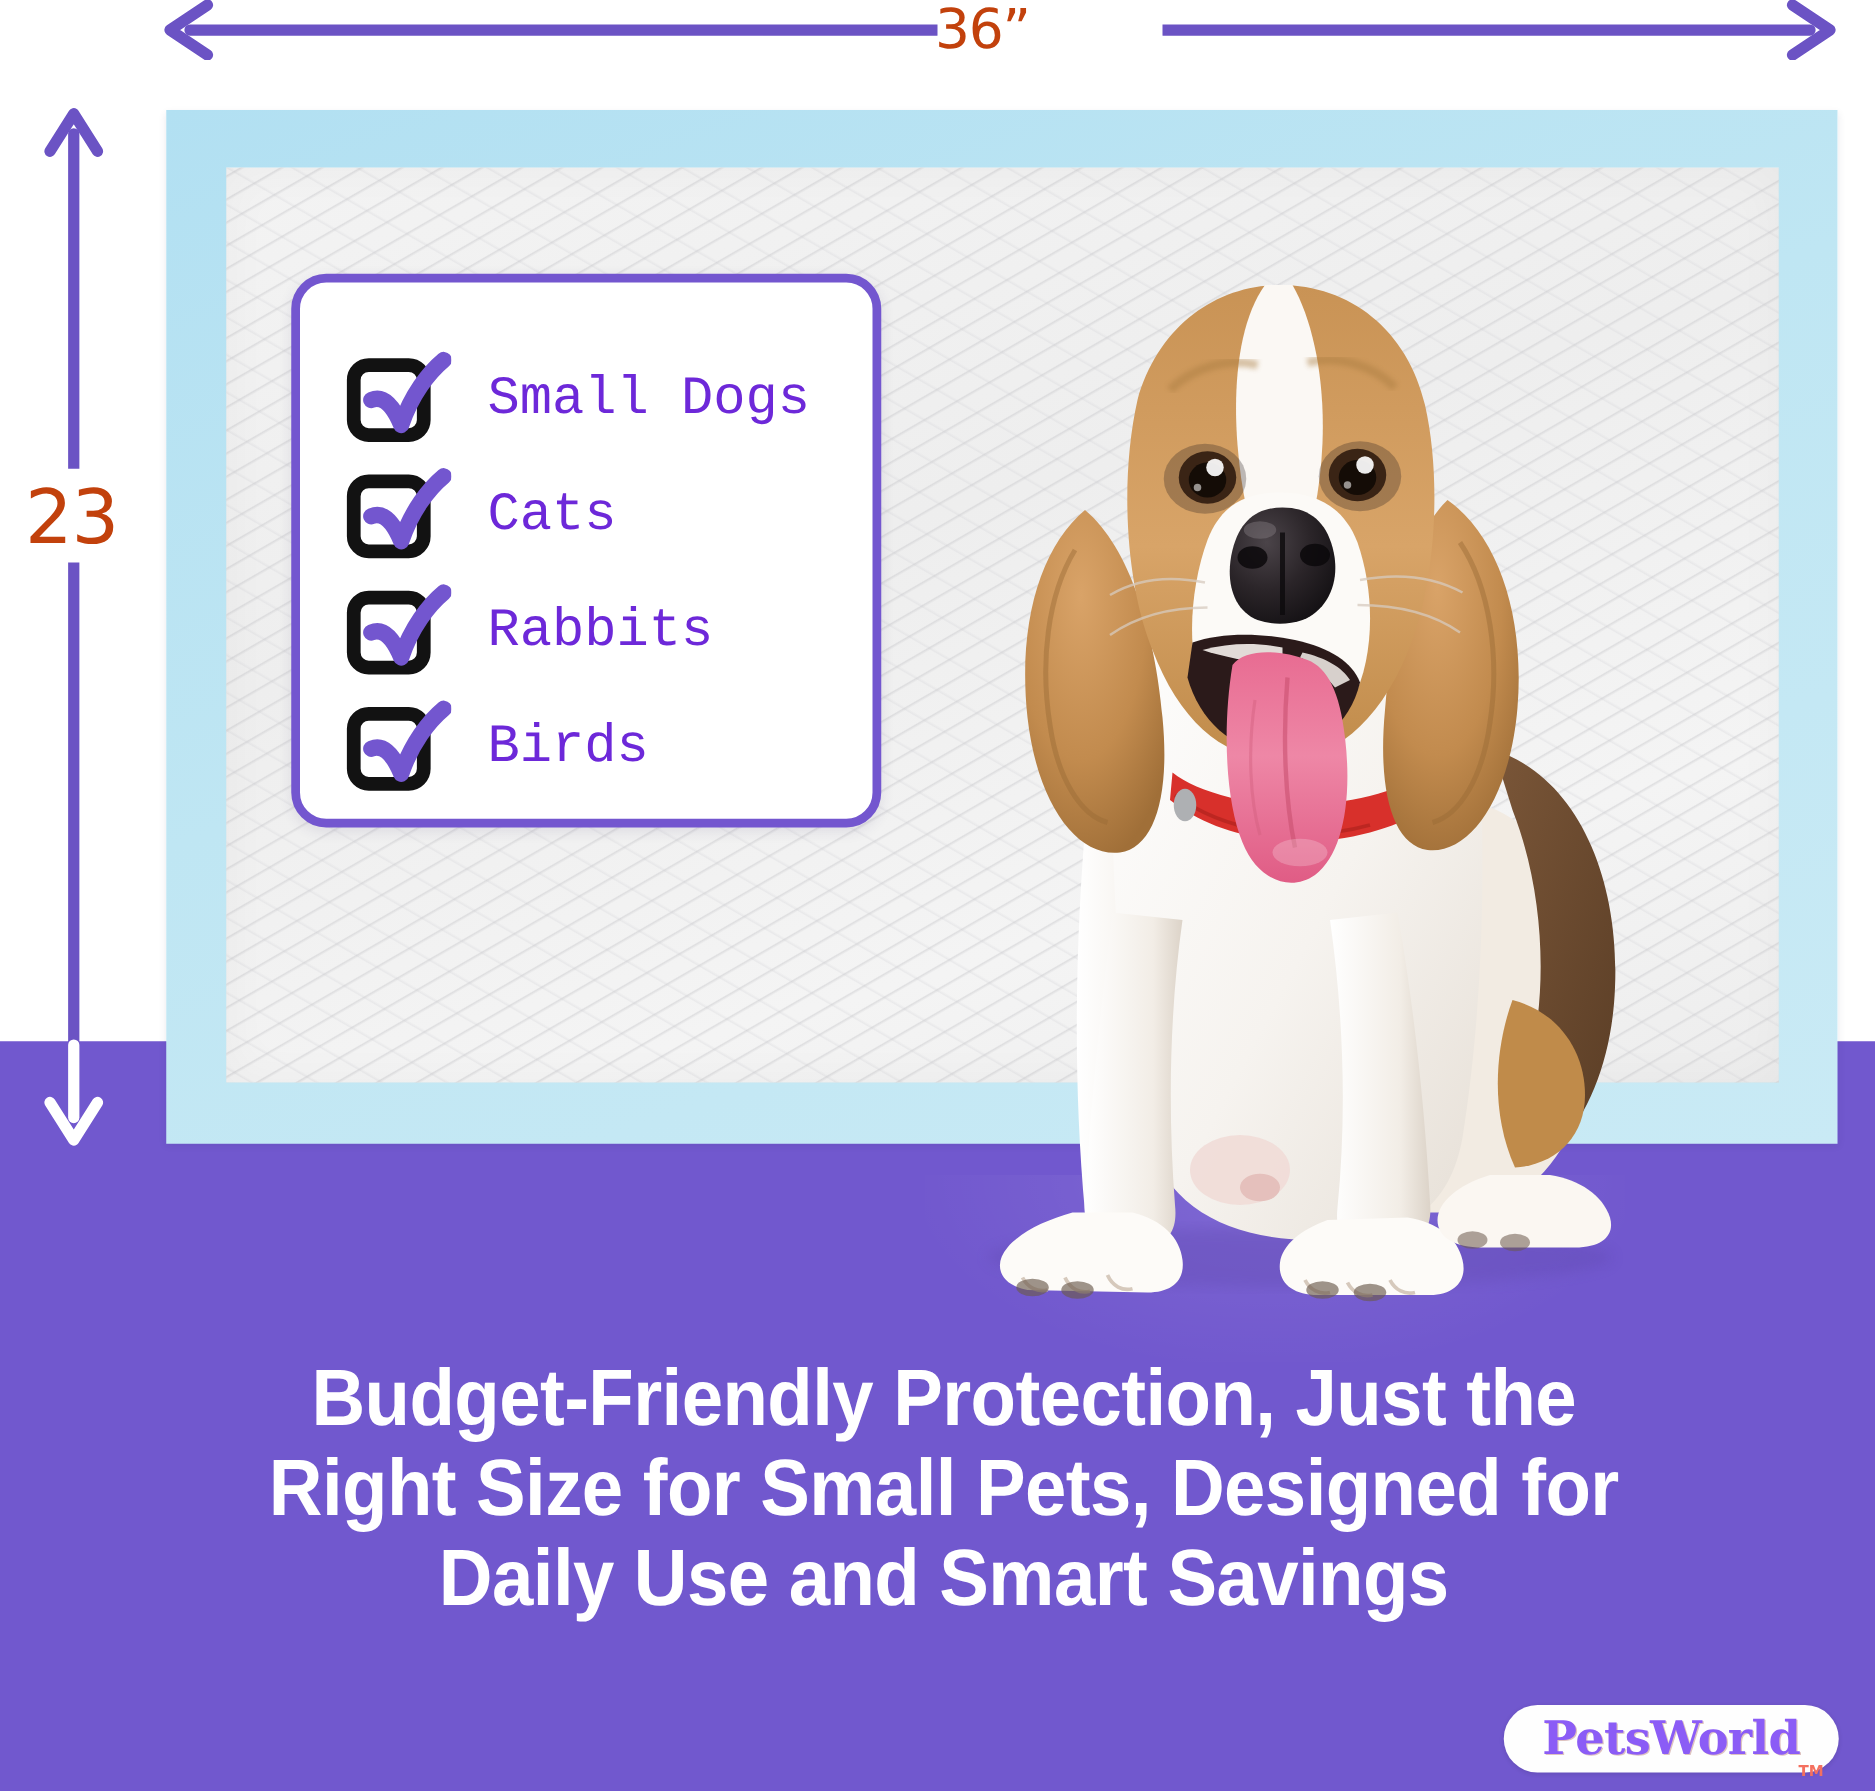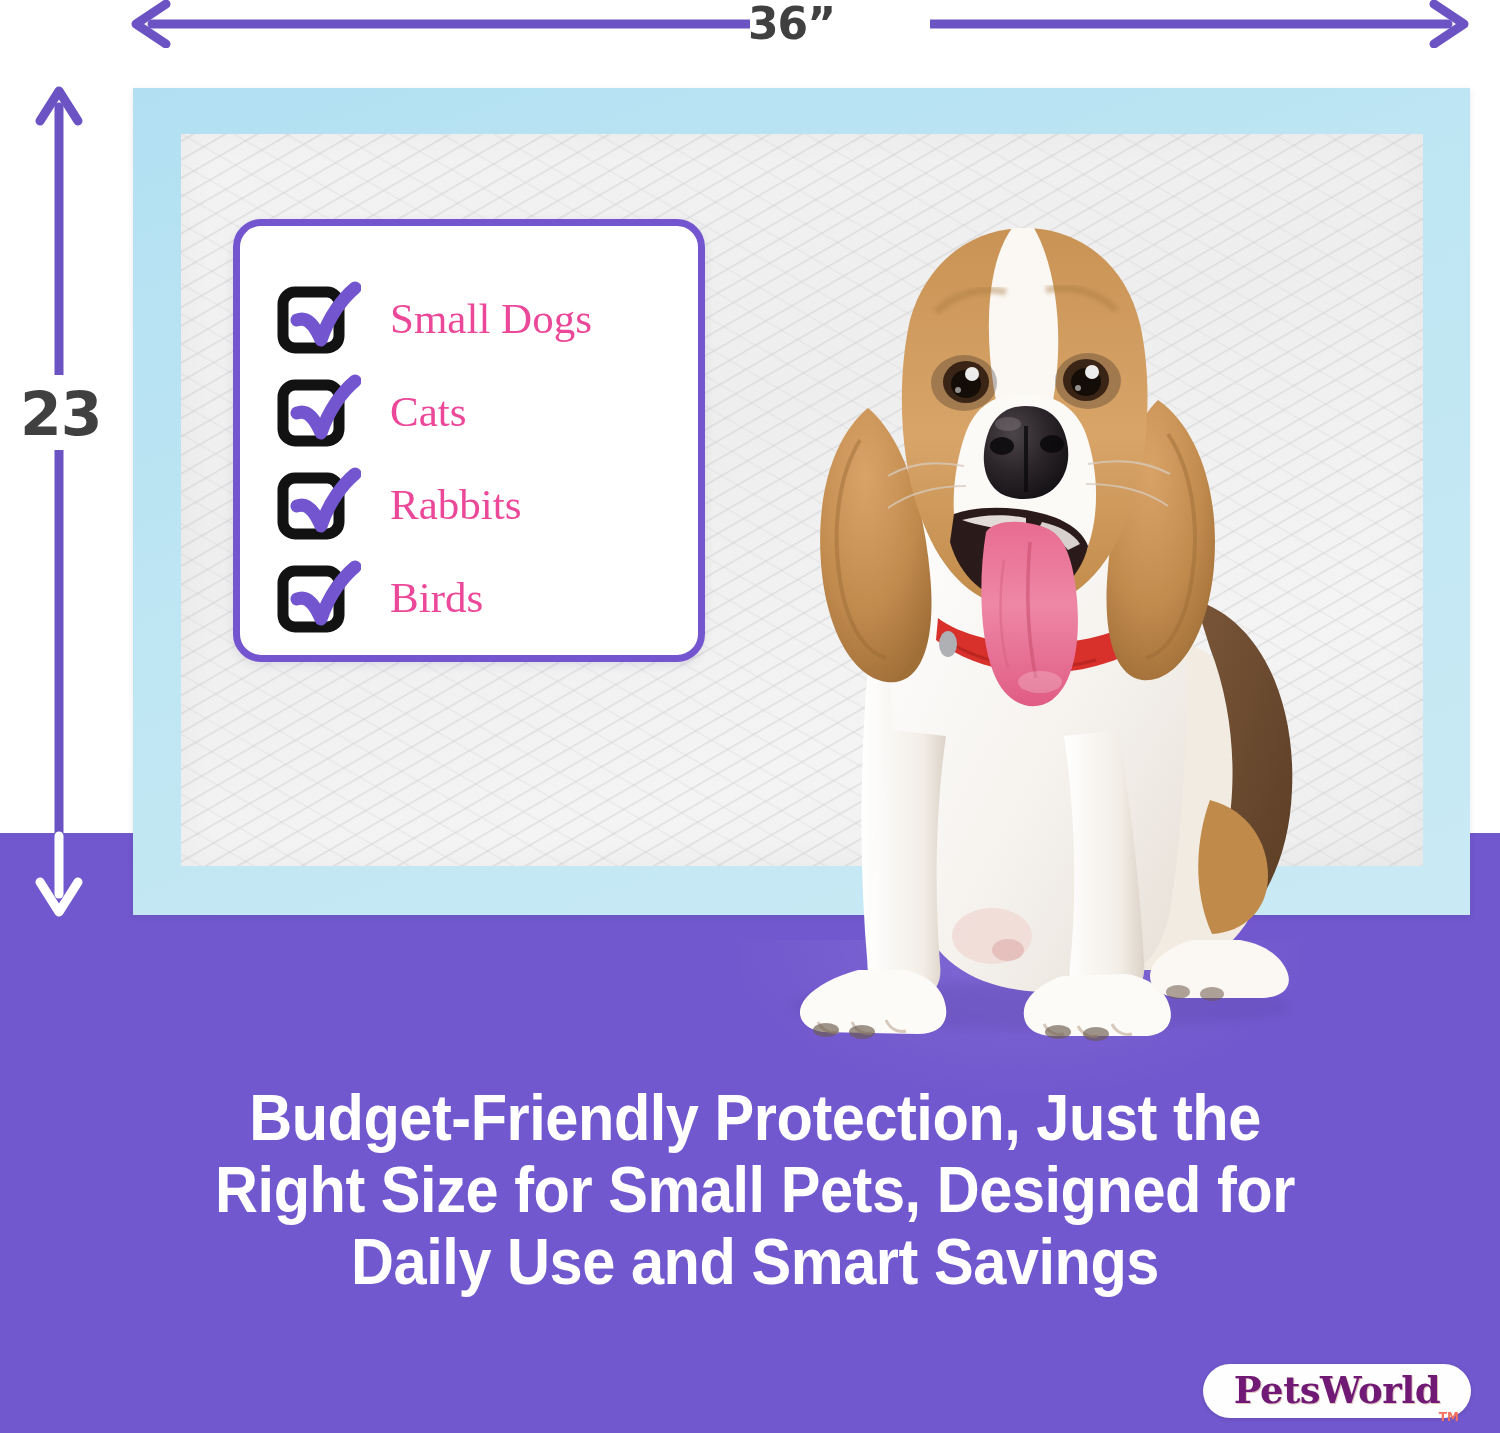--- a/index.html
+++ b/index.html
@@ -65,22 +65,22 @@
         rgba(214,214,218,0.35) 10px,
         rgba(255,255,255,0.0) 12px,
         rgba(255,255,255,0.0) 26px),
       linear-gradient(165deg, #f3f3f3 0%, #eeeeee 40%, #f4f4f4 75%, #ededed 100%);
     box-shadow: inset 0 0 40px rgba(0,0,0,0.035);
   }
 
   
   .dim-label {
     position: absolute;
-    color: #404040;
-    font-weight: bold;
+    color: #c2410c;
+    font-weight: normal;
     font-family: "DejaVu Sans", sans-serif;
     letter-spacing: -1px;
   }
   #label-width {
     left: 748px;
     top: 0px;
     font-size: 44px;
     line-height: 48px;
   }
   #label-height {
@@ -120,23 +120,23 @@
   }
   .check-icon {
     position: relative;
     width: 62px;
     height: 62px;
     flex: 0 0 62px;
     margin-right: 46px;
   }
   .check-icon svg { position: absolute; left: -7px; top: -18px; }
   .check-label {
-    font-family: Liberation Serif, serif;
+    font-family: Liberation Mono, monospace;
     font-size: 43px;
-    color: #ec4899;
+    color: #6d28d9;
     white-space: nowrap;
     letter-spacing: 0px;
   }
 
   
   #dog {
     position: absolute;
     left: 740px;
     top: 170px;
     width: 570px;
@@ -173,21 +173,21 @@
     box-shadow: 0 1px 4px rgba(0,0,0,0.12);
   }
   #logo-text {
     position: absolute;
     left: 0; right: 0; top: 50%;
     transform: translateY(-52%);
     text-align: center;
     font-family: "DejaVu Serif", serif;
     font-weight: bold;
     font-size: 37px;
-    color: #701a75;
+    color: #8b5cf6;
     letter-spacing: -0.5px;
     text-shadow: 1px 1px 0 rgba(150,60,50,0.30);
   }
   #logo-tm {
     position: absolute;
     right: 12px;
     top: 6px;
     font-family: "DejaVu Sans", sans-serif;
     font-size: 12px;
     color: #F4705F;

